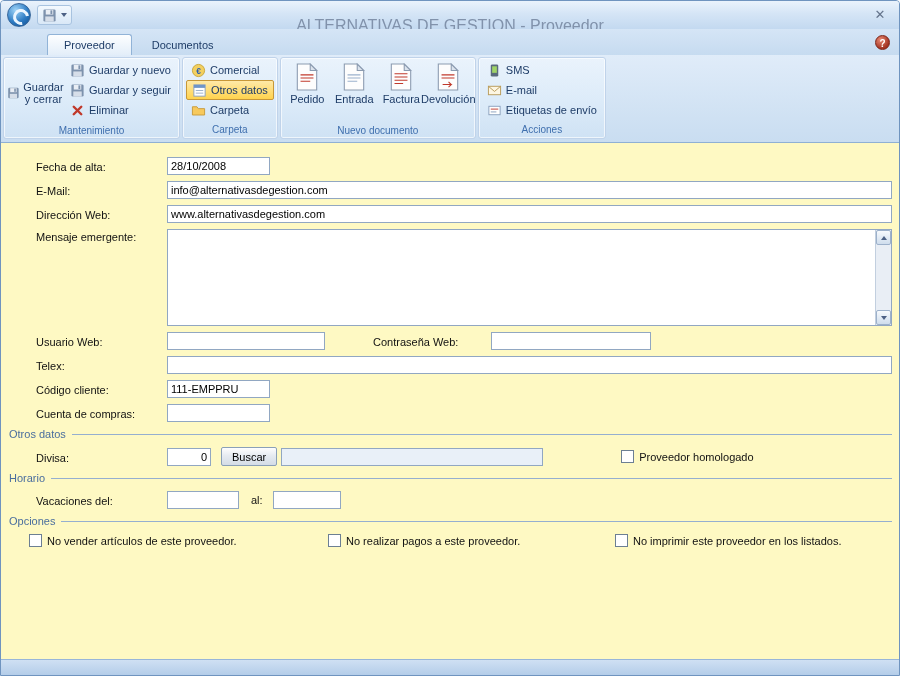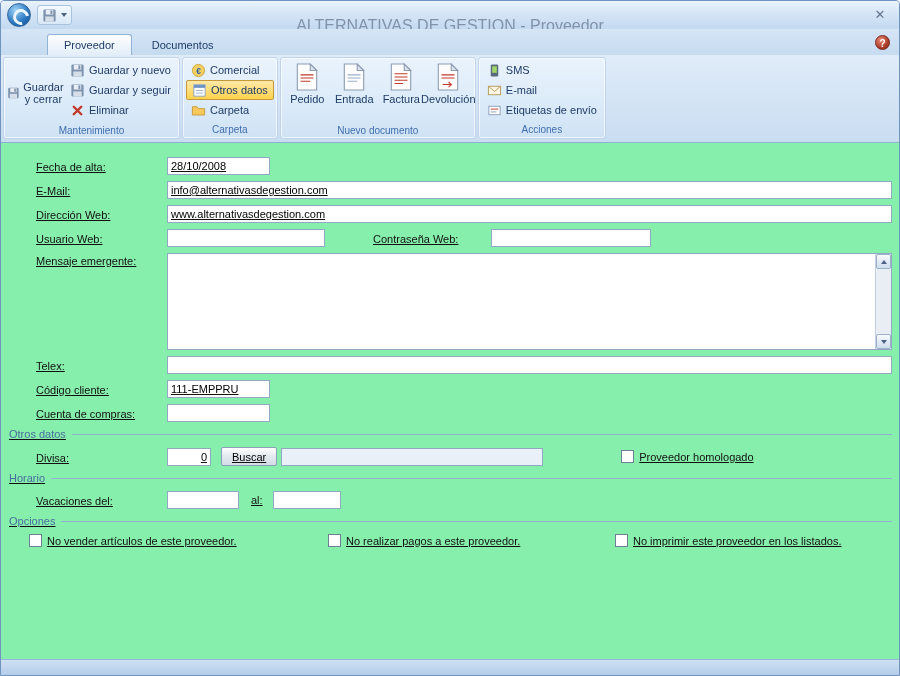--- a/index.html
+++ b/index.html
@@ -45,21 +45,21 @@
     color:#1e3c67;white-space:nowrap;}
   .smallbtn.selected{background:linear-gradient(#ffe9a8,#ffd34e);border:1px solid #c79738;height:20px;}
   .docbtn{width:47px;height:62px;display:flex;flex-direction:column;align-items:center;gap:2px;
     padding-top:3px;color:#1e3c67;border-radius:3px;}
   .i16{width:15px;height:15px;flex:0 0 auto;}
   .i22{width:24px;height:24px;}
   .i26{width:28px;height:28px;}
   .idoc{width:24px;height:28px;}
 
   
-  .form{flex:1;background:#86efac;padding-top:14px;overflow:hidden;text-decoration:underline;}
+  .form{flex:1;background:#fef9c3;padding-top:14px;overflow:hidden;}
   .frow{display:flex;align-items:center;margin-bottom:6px;padding:0 7px 0 35px;}
   .frow.top{align-items:flex-start;}
   .flabel{flex:0 0 131px;padding-top:2px;}
   .flabel2{flex:0 0 118px;margin-left:48px;padding-top:2px;}
   .finput{height:18px;border:1px solid #91a7c2;background:#fff;font:11px "Liberation Sans",sans-serif;
     padding:1px 3px;}
   .finput:disabled,.finput.dis{background:#e9f0f8;color:#556;}
   .grow{flex:1;}
   .w85{width:103px;} .w44{width:44px;text-align:right;} .w158{width:158px;} .w160{width:160px;}
   .w200{width:200px;} .w72{width:72px;} .w68{width:68px;} .w262{width:262px;}
@@ -283,40 +283,40 @@
     <div class="frow">
       <label class="flabel">E-Mail:</label>
       <input class="finput grow" value="info@alternativasdegestion.com" style="">
     </div>
 
     <div class="frow">
       <label class="flabel">Dirección Web:</label>
       <input class="finput grow" value="www.alternativasdegestion.com" style="">
     </div>
 
-    <div class="frow">
-      <label class="flabel">Usuario Web:</label>
-      <input class="finput w158" value="" style="">
-      <label class="flabel2">Contraseña Web:</label>
-      <input class="finput w160" value="" style="">
-    </div>
-
     <div class="frow top">
       <label class="flabel">Mensaje emergente:</label>
       <div class="bigtext">
         <div class="bigtext-content"></div>
         <div class="vscroll">
           <div class="sbtn">
               <span class="arr-up"></span>
             </div>
           <div class="sbtn">
               <span class="arr-down"></span>
             </div>
         </div>
       </div>
+    </div>
+
+    <div class="frow">
+      <label class="flabel">Usuario Web:</label>
+      <input class="finput w158" value="" style="">
+      <label class="flabel2">Contraseña Web:</label>
+      <input class="finput w160" value="" style="">
     </div>
 
     <div class="frow">
       <label class="flabel">Telex:</label>
       <input class="finput grow" value="" style="">
     </div>
 
     <div class="frow">
       <label class="flabel">Código cliente:</label>
       <input class="finput w85" value="111-EMPPRU" style="">

